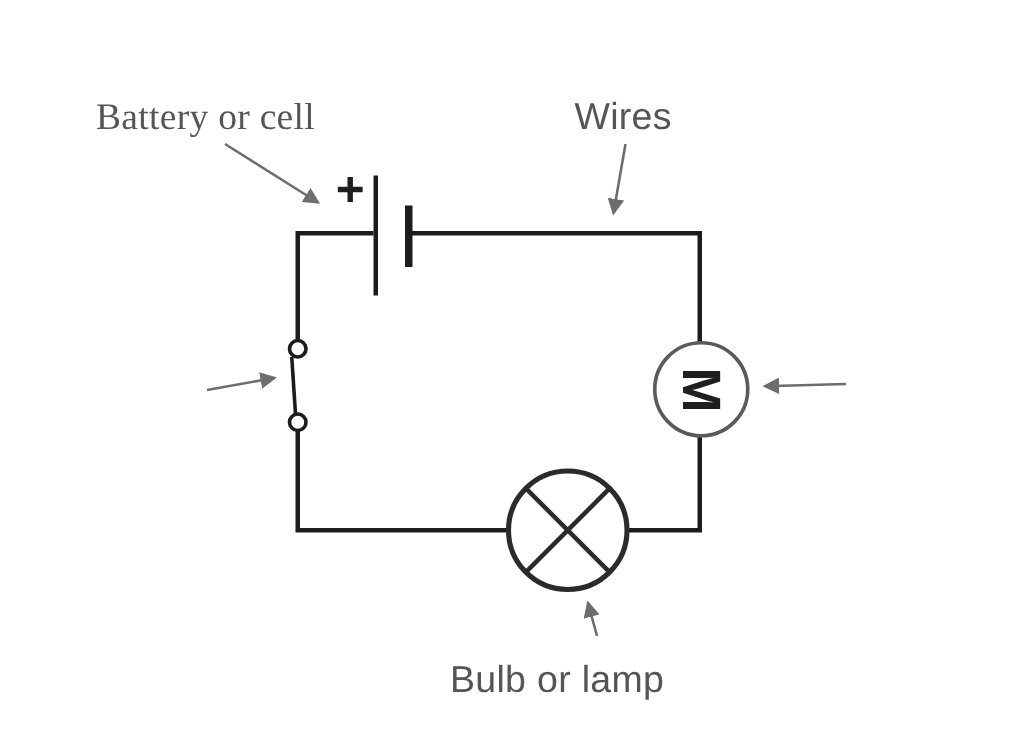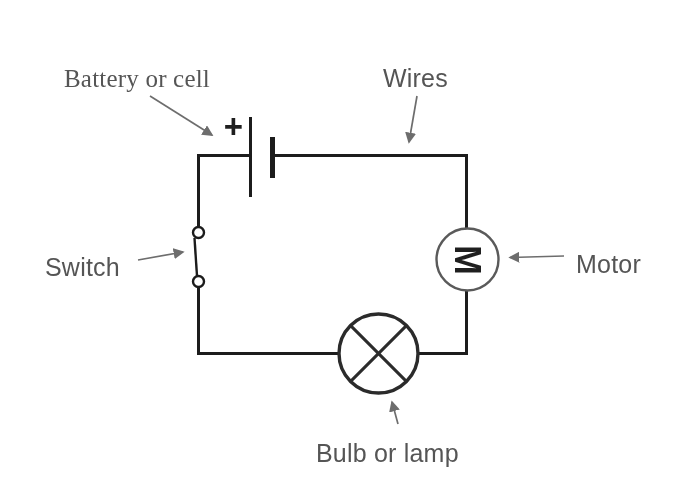--- a/index.html
+++ b/index.html
@@ -113,17 +113,15 @@
 
     <line class="anno-arrow" x1="150" y1="96" x2="212" y2="135" marker-end="url(#arrowhead)"></line>
     <line class="anno-arrow" x1="417" y1="96" x2="409" y2="142" marker-end="url(#arrowhead)"></line>
     <line class="anno-arrow" x1="138" y1="260" x2="183" y2="252" marker-end="url(#arrowhead)"></line>
     <line class="anno-arrow" x1="564" y1="256" x2="510" y2="257.5" marker-end="url(#arrowhead)"></line>
     <line class="anno-arrow" x1="398" y1="424" x2="392" y2="402" marker-end="url(#arrowhead)"></line>
   </svg>
 
   <div class="diagram-label" style="left:64px; top:66px;font-family:Liberation Serif, serif;">Battery or cell</div>
   <div class="diagram-label" style="left:383px; top:66px;">Wires</div>
-  <div class="diagram-label" style="left:45px; top:255px;">Switch</div>
-  <div class="diagram-label" style="left:576px; top:252px;">Motor</div>
-  <div class="diagram-label" style="left:316px; top:441px;">Bulb or lamp</div>
+  <div class="diagram-label" style="left:300px; top:441px;">Bulb or lamp</div>
 
 </div>
 
 </body></html>

